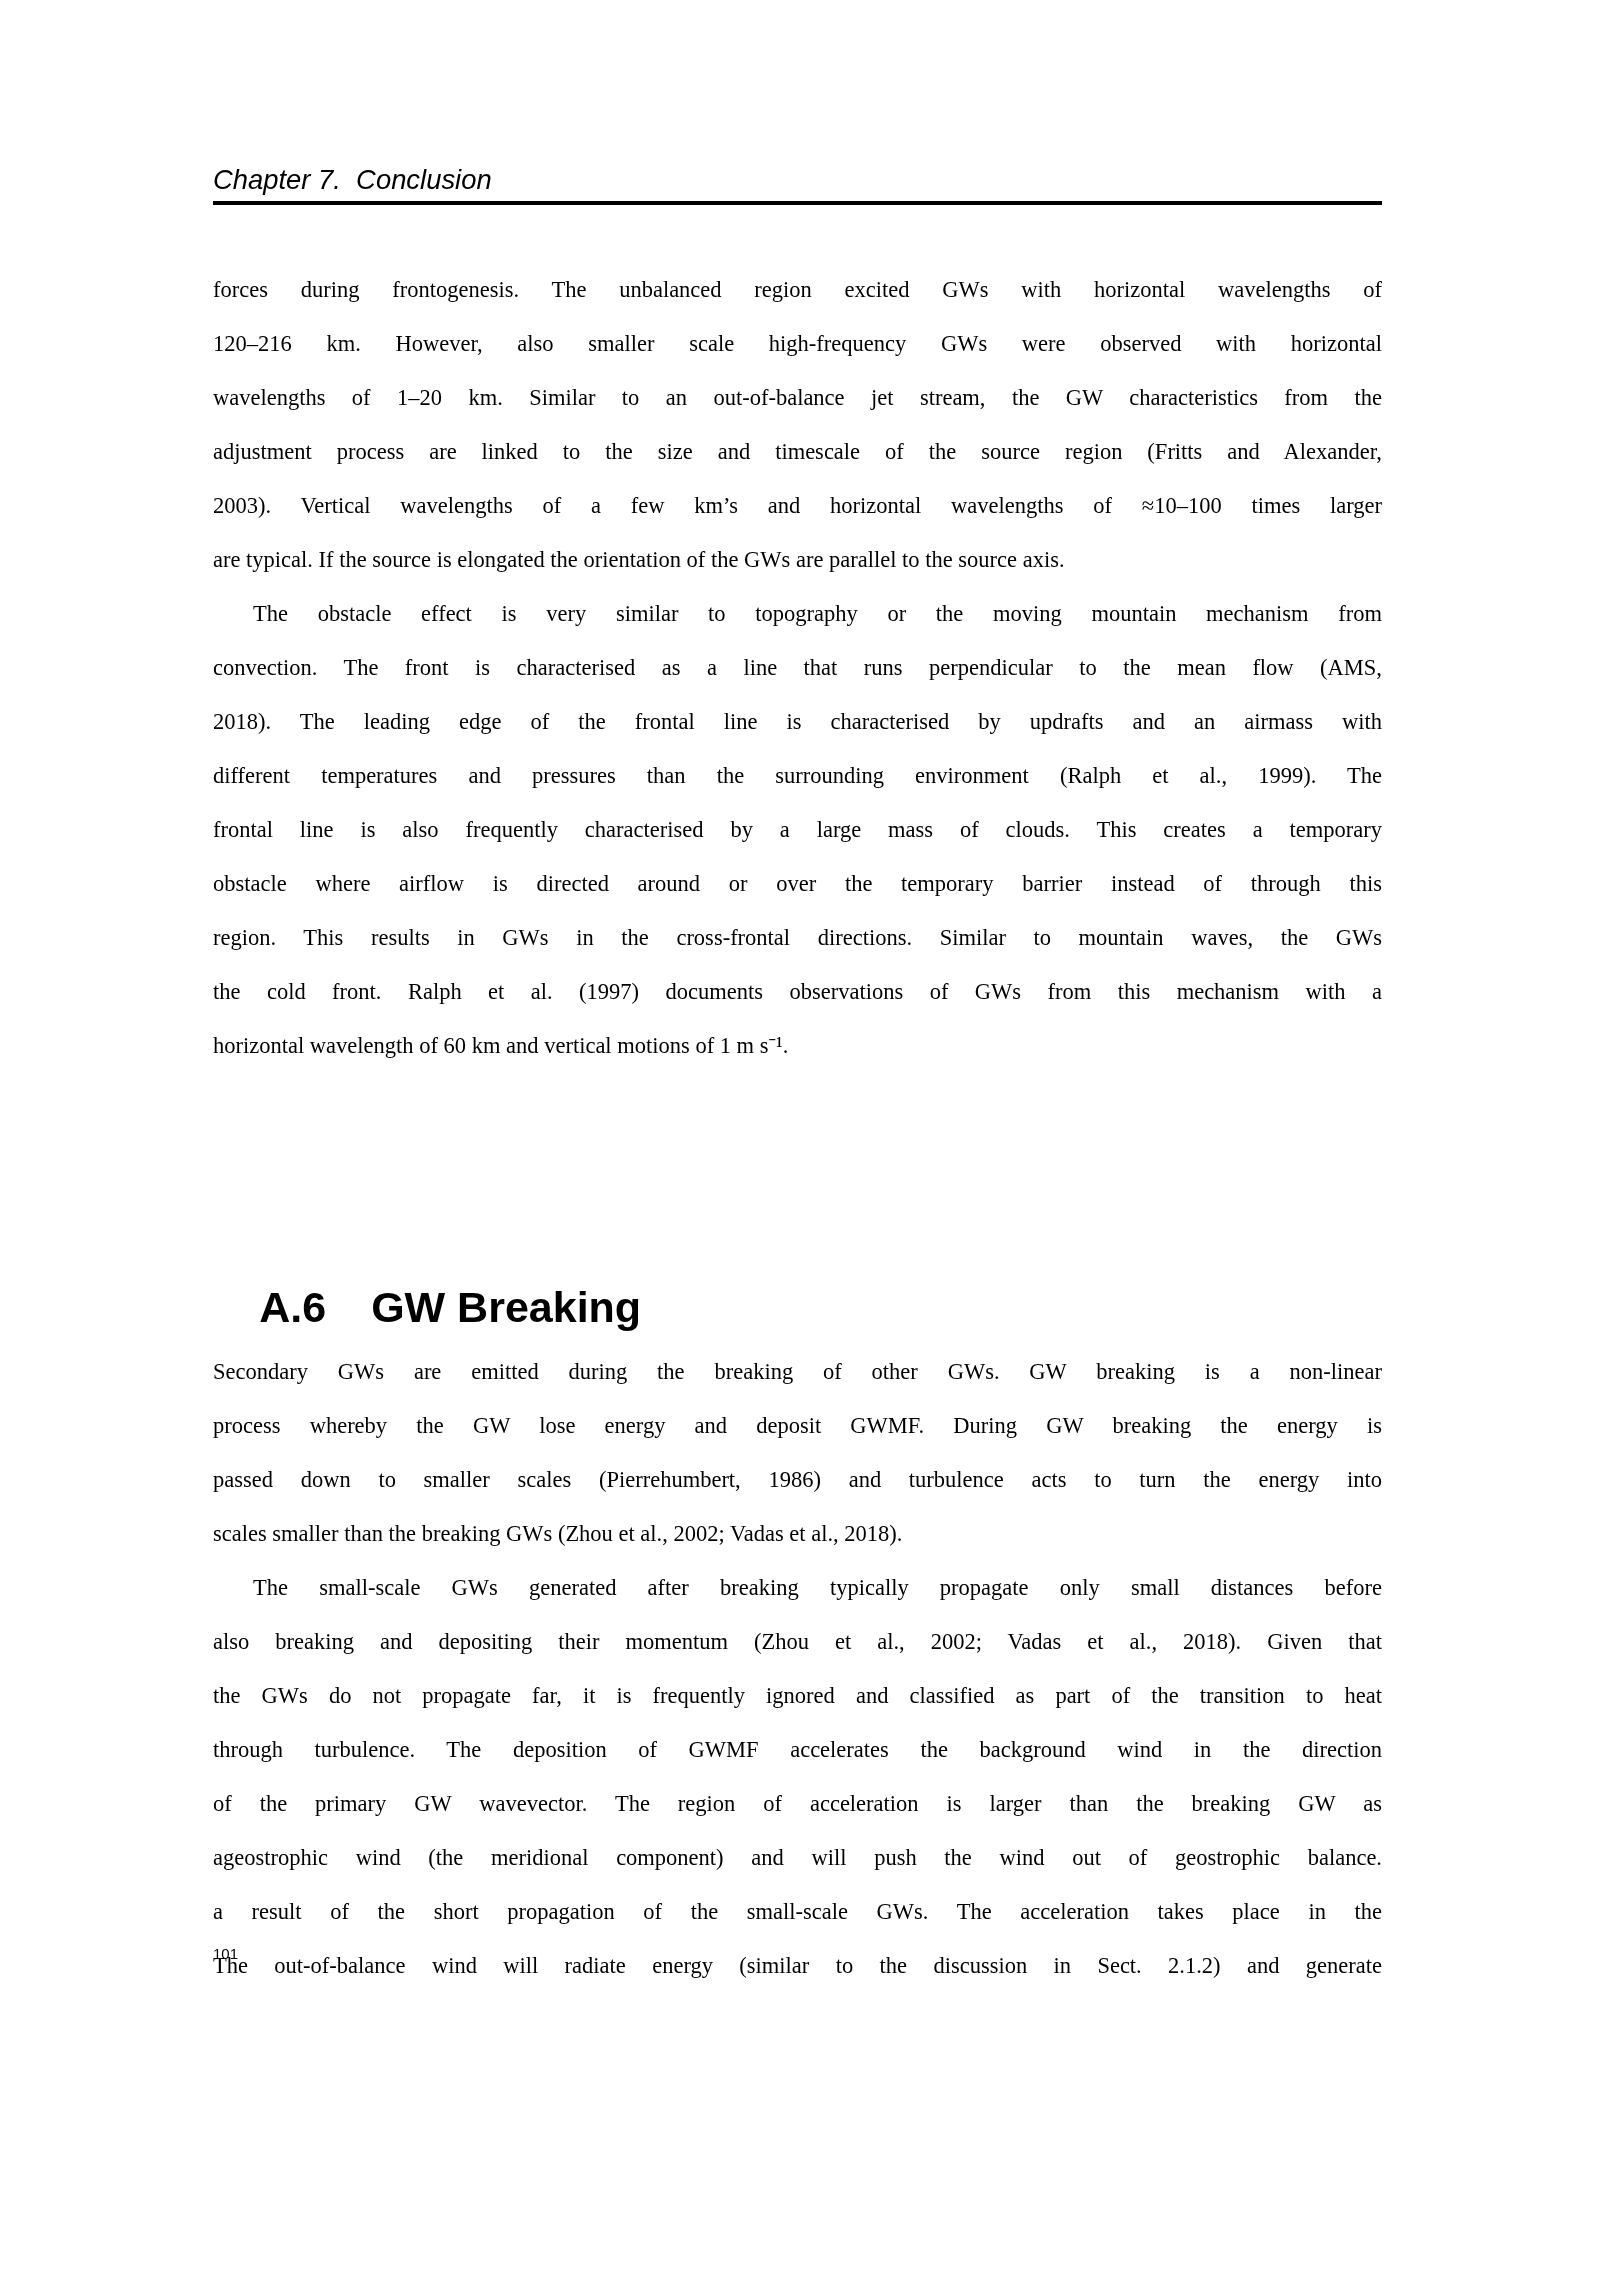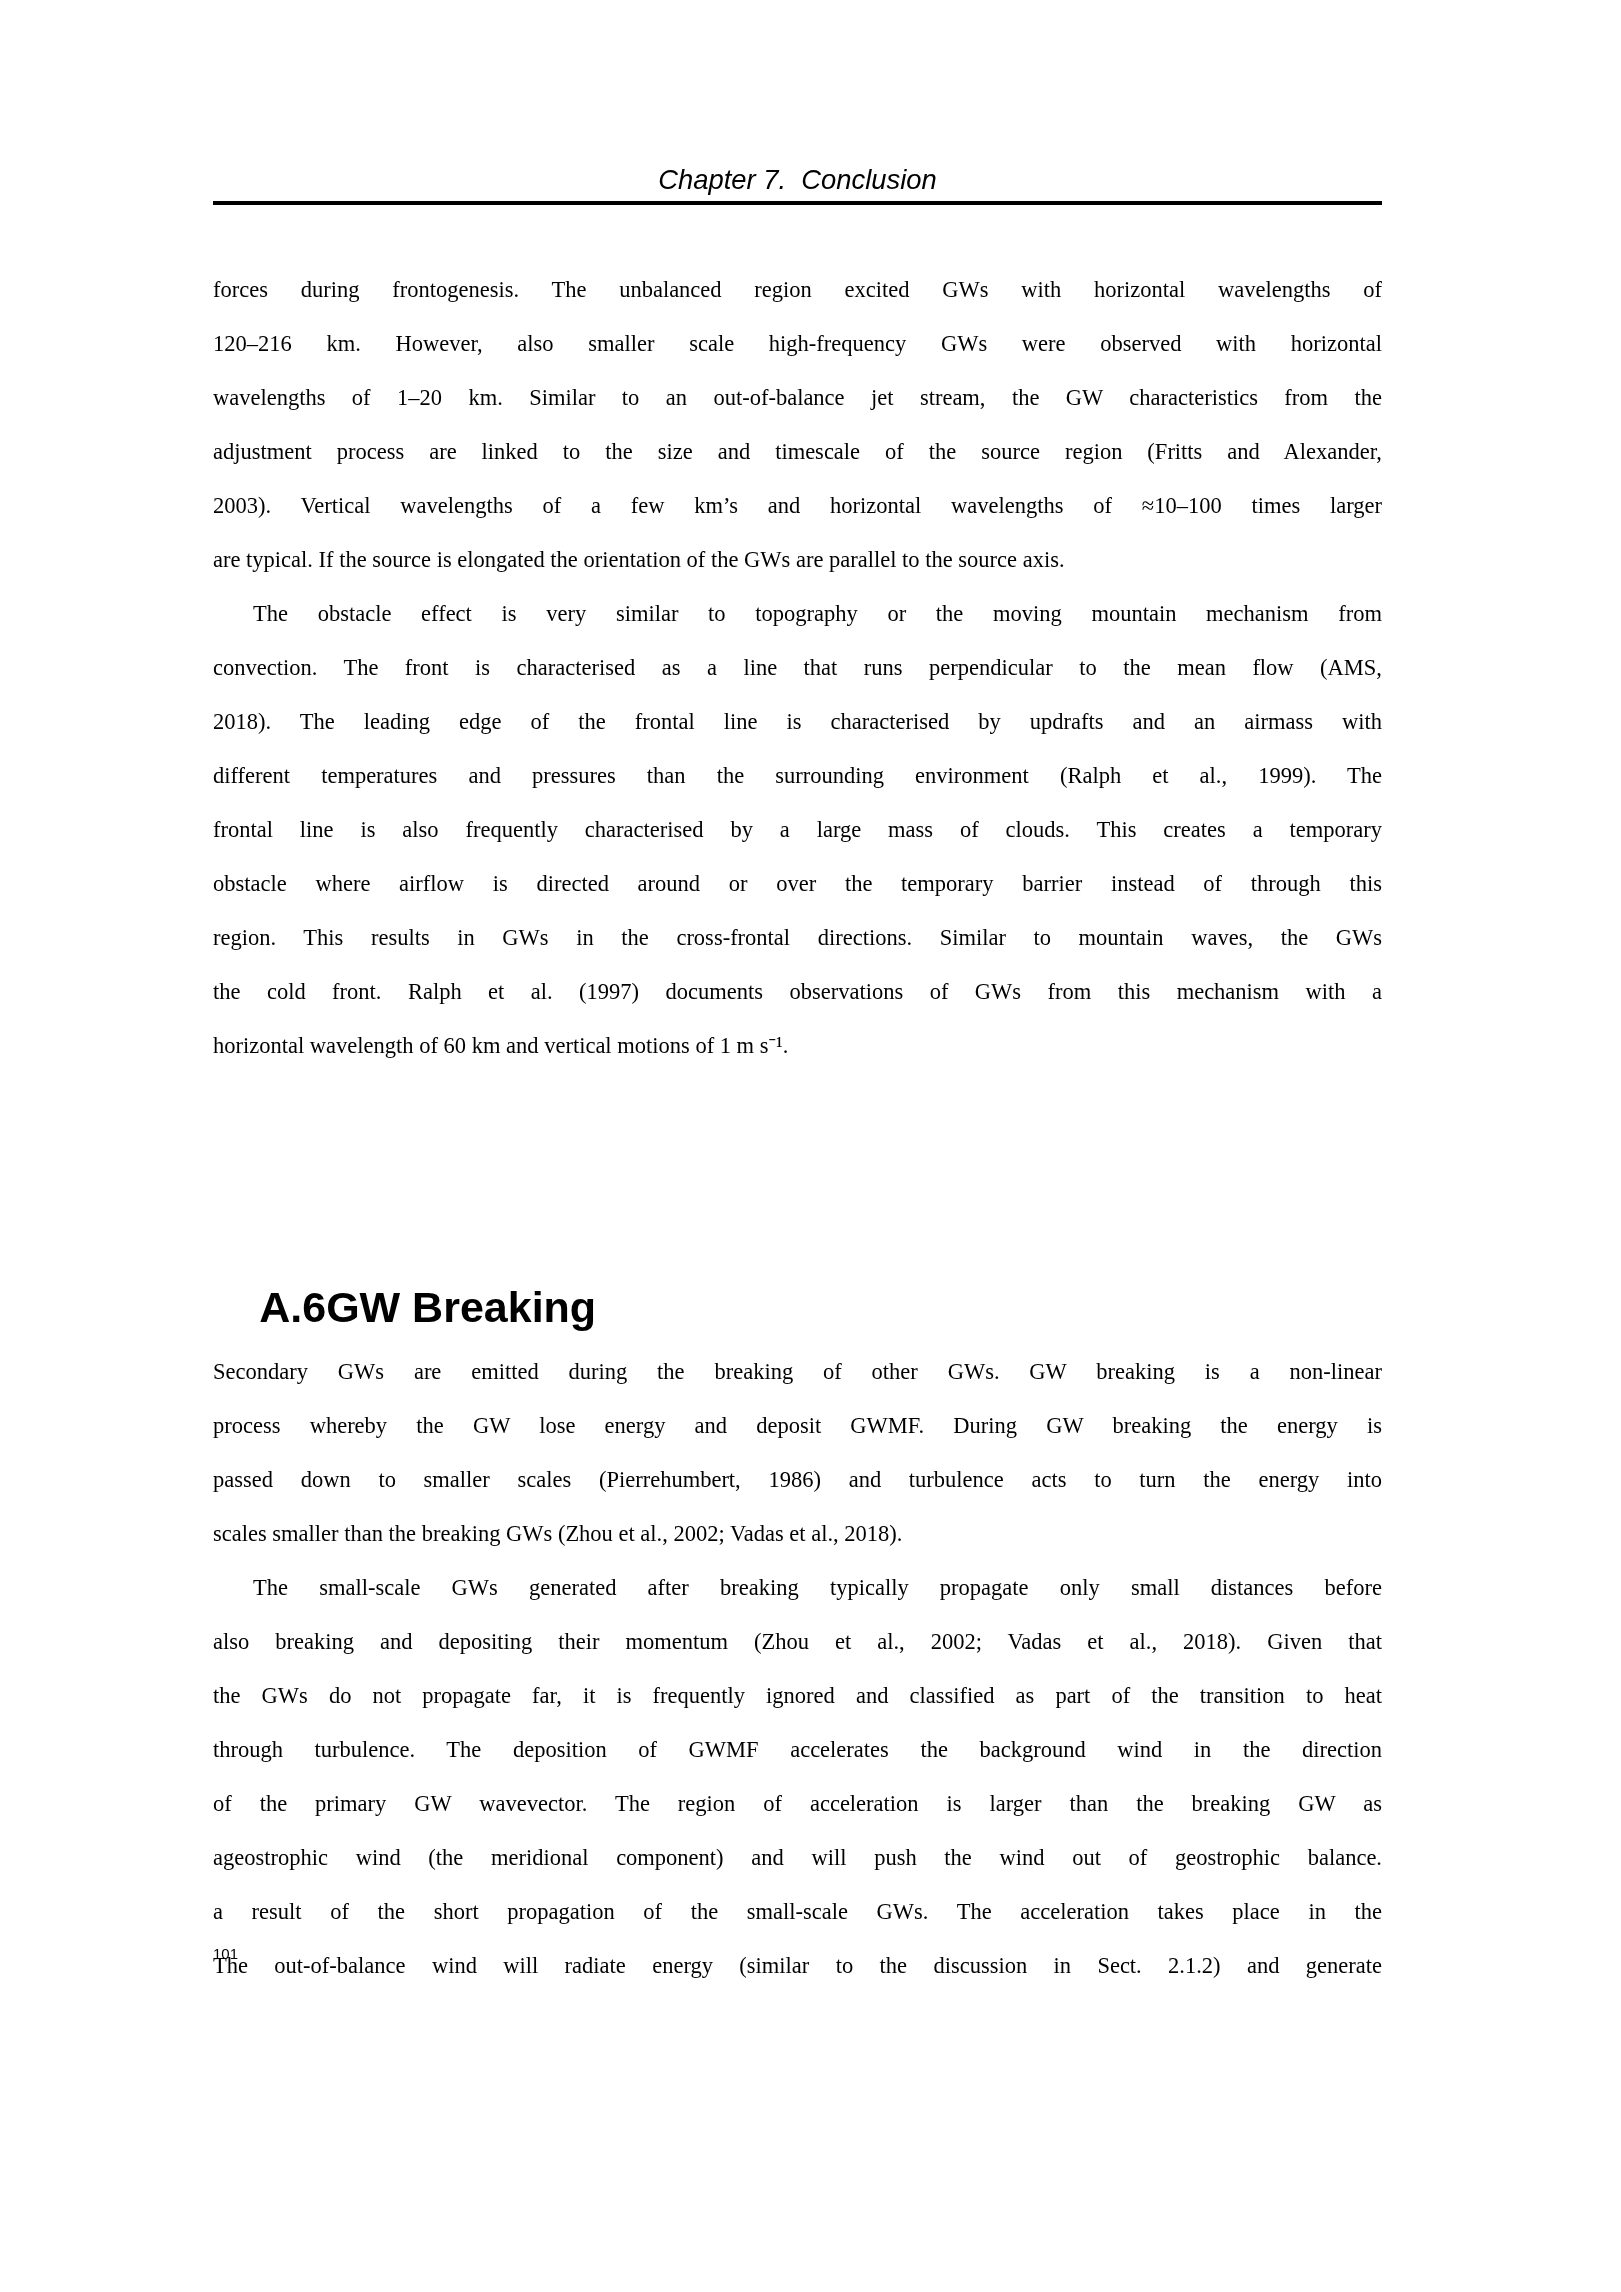--- a/index.html
+++ b/index.html
@@ -15,21 +15,21 @@
   }
   
   .running-header {
     position: absolute;
     left: 213px;
     width: 1169px;
     top: 165px;
     font-size: 27.4px;
     line-height: 29px;
     font-style: italic;
-    text-align: center;
+    text-align: left;
     white-space: pre;
   }
   .headrule {
     position: absolute;
     left: 213px;
     top: 201px;
     width: 1169px;
     height: 3.9px;
     background: #000000;
   }
@@ -56,21 +56,21 @@
   
   .section-heading {
     position: absolute;
     left: 213px;
     top: 1237px;
     font-size: 43px;
     line-height: 47px;
     font-weight: bold;
     white-space: pre;
   }
-  .section-heading .sec-title { }
+  .section-heading .sec-title { margin-left: 45px; }
   
   .page-footer {
     position: absolute;
     left: 213px;
     width: 1169px;
     top: 1940px;
     font-size: 15px;
     line-height: 27.4px;
     text-align: left;
   }

